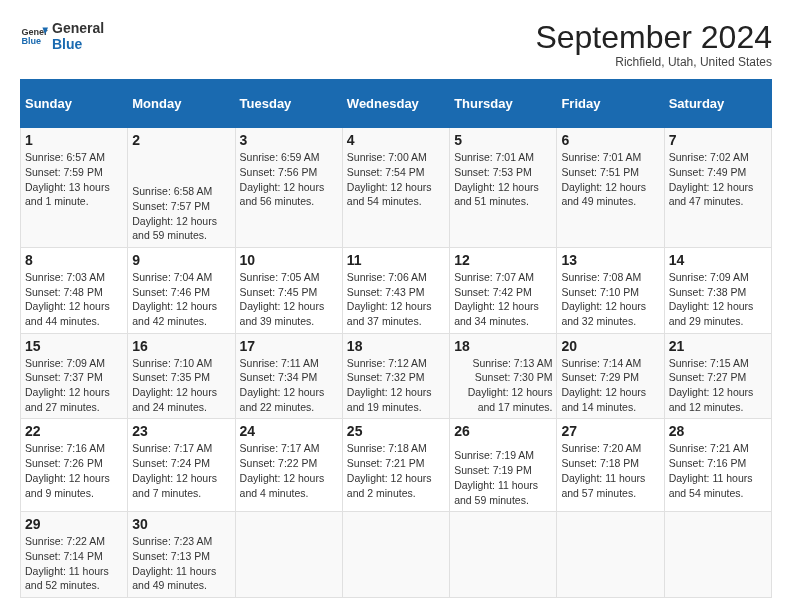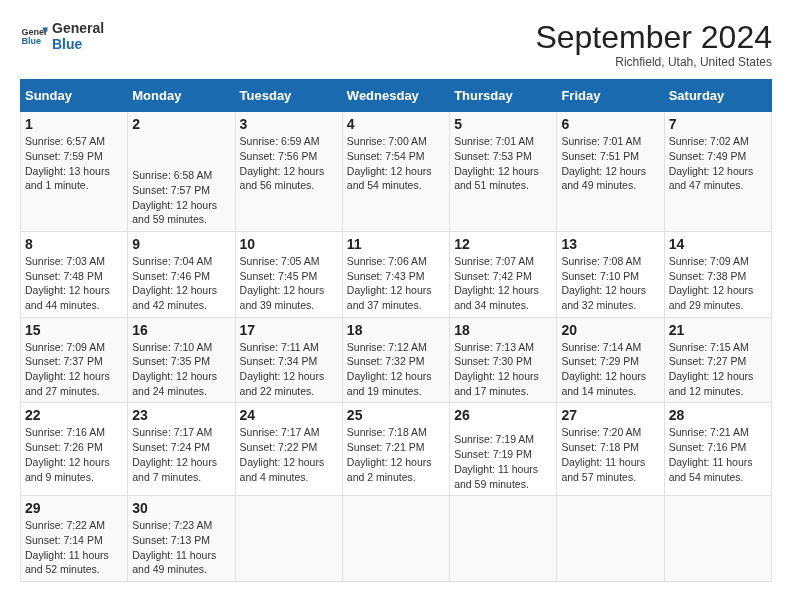--- a/index.html
+++ b/index.html
@@ -42,21 +42,21 @@
     table {
       width: 100%;
       border-collapse: collapse;
       font-size: 11px;
     }
     thead tr {
       background-color: #1a6ab0;
       color: #fff;
     }
     thead th {
-      padding: 8px 4px;
+      padding: 16px 4px;
       text-align: left;
       font-size: 13px;
       font-weight: bold;
       border: 1px solid #1a6ab0;
     }
     tbody tr {
       border-bottom: 1px solid #ddd;
     }
     tbody td {
       padding: 4px;
@@ -244,21 +244,21 @@
         </td>
         <td>
           <span class="day-num">18</span>
           <div class="day-info" style="white-space: pre-line;">Sunrise: 7:12 AM
 Sunset: 7:32 PM
 Daylight: 12 hours
 and 19 minutes.</div>
         </td>
         <td>
           <span class="day-num">18</span>
-          <div class="day-info" style="white-space: pre-line;">Sunrise: 7:13 AM
+          <div class="day-info" style="white-space: pre-line; text-align: right;">Sunrise: 7:13 AM
 Sunset: 7:30 PM
 Daylight: 12 hours
 and 17 minutes.</div>
         </td>
         <td>
           <span class="day-num">20</span>
           <div class="day-info" style="white-space: pre-line;">Sunrise: 7:14 AM
 Sunset: 7:29 PM
 Daylight: 12 hours
 and 14 minutes.</div>

